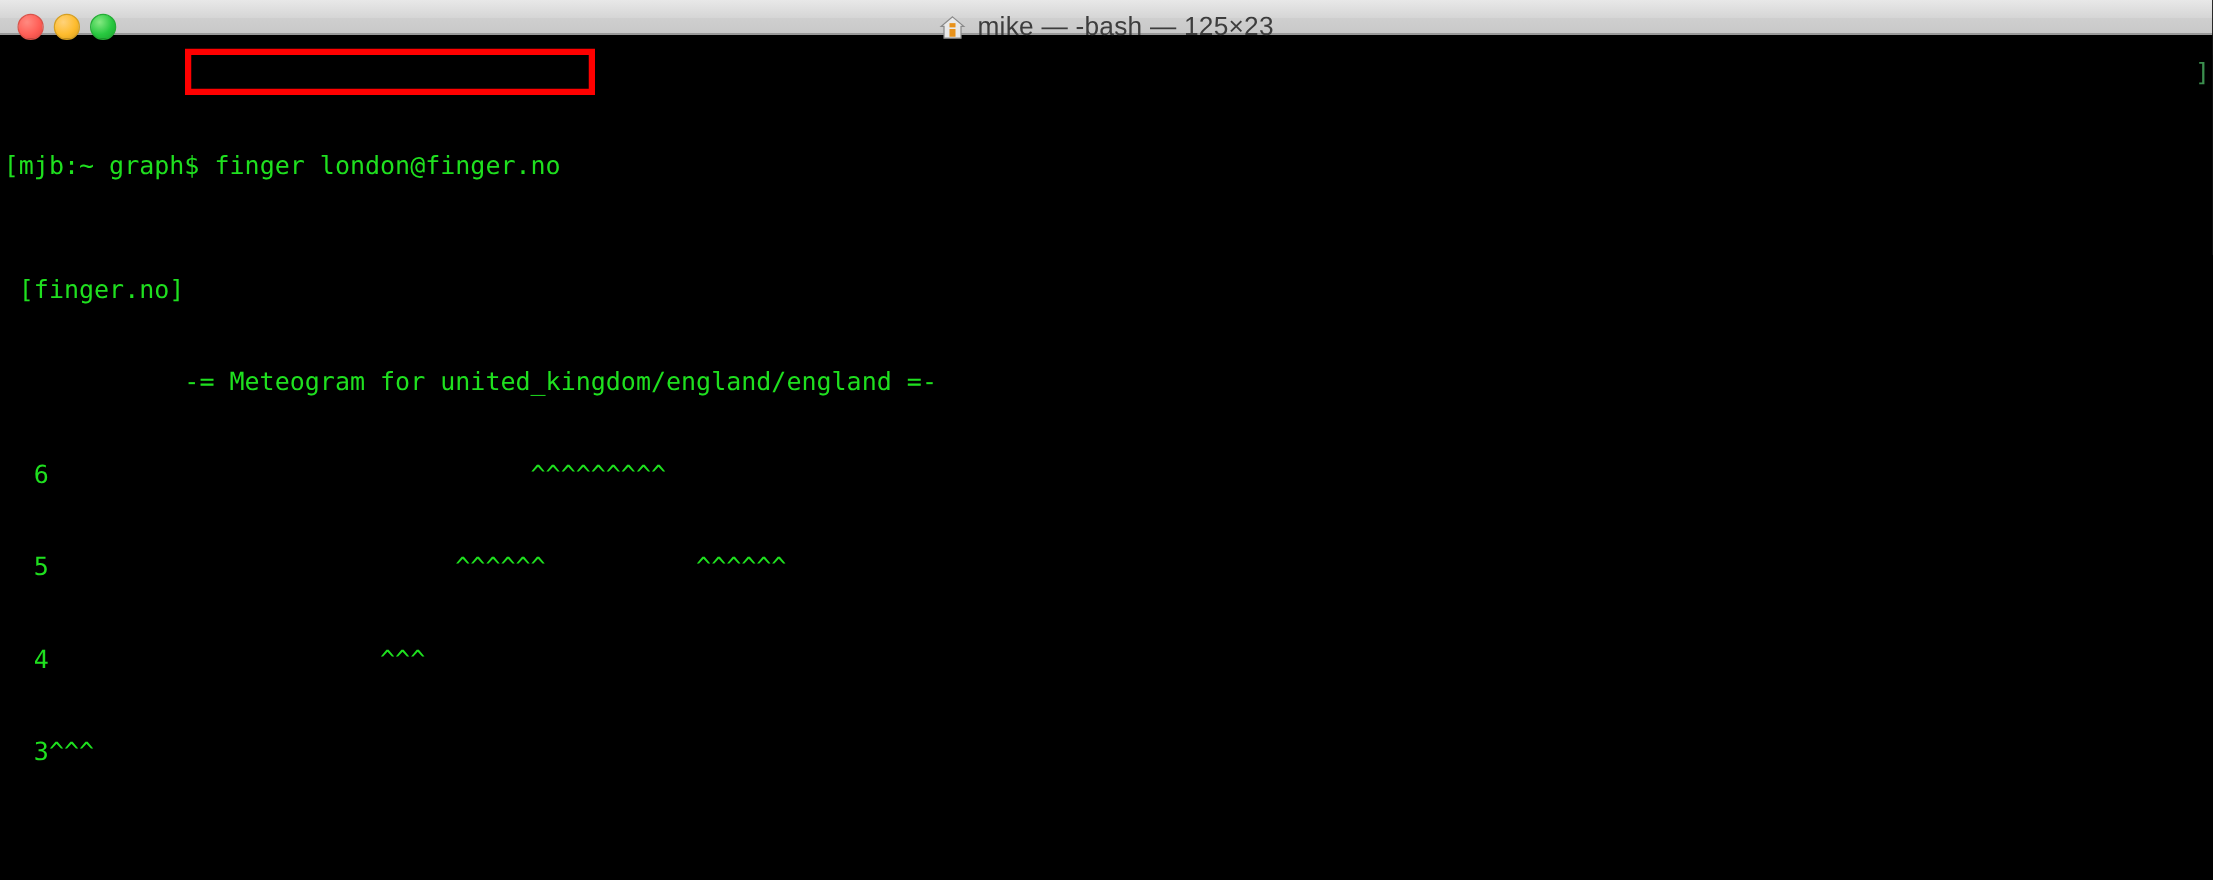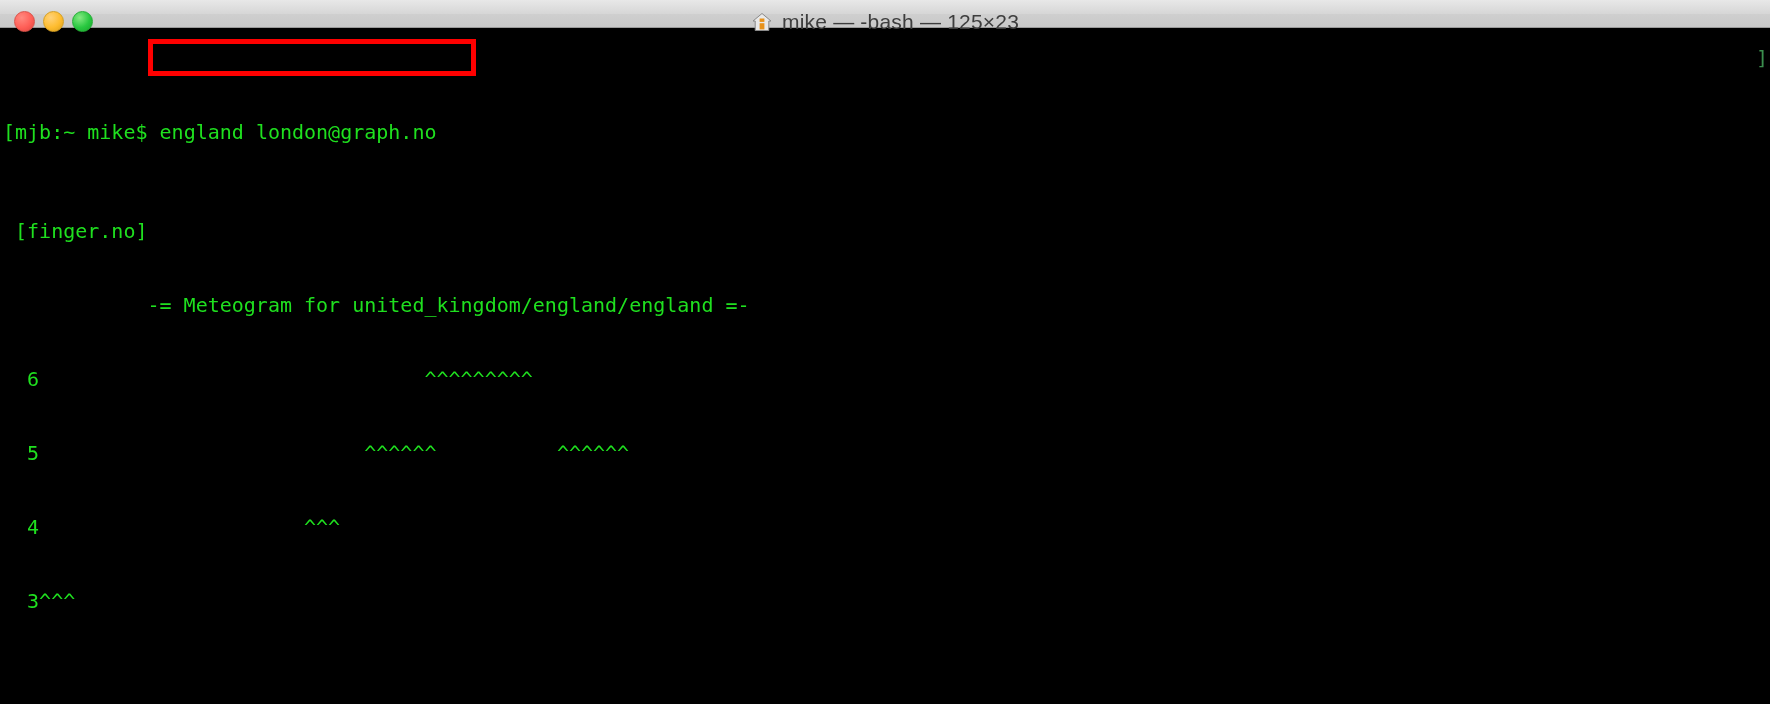--- a/index.html
+++ b/index.html
@@ -122,21 +122,21 @@
         <rect x="8.6" y="7.5" width="4.8" height="3.4" fill="#e8921b"></rect>
         <rect x="8.6" y="12.2" width="4.8" height="6.2" fill="#e8921b"></rect>
       </svg>
       <span id="title-text">mike — -bash — 125×23</span>
     </div>
   </div>
 
   <div id="terminal">
     <div id="screen">
 
-      <span class="line"><span>[mjb:~ mike$ </span><span>england london@graph.no</span></span>
+      <span class="line"><span>[mjb:~ graph$ </span><span>finger london@finger.no</span></span>
 
       <span class="line"> [finger.no]</span>
       <span class="line">            -= Meteogram for united_kingdom/england/england =-</span>
       <span class="line">  6                                ^^^^^^^^^</span>
       <span class="line">  5                           ^^^^^^          ^^^^^^</span>
       <span class="line">  4                      ^^^</span>
       <span class="line">  3^^^</span>
       
       
       

